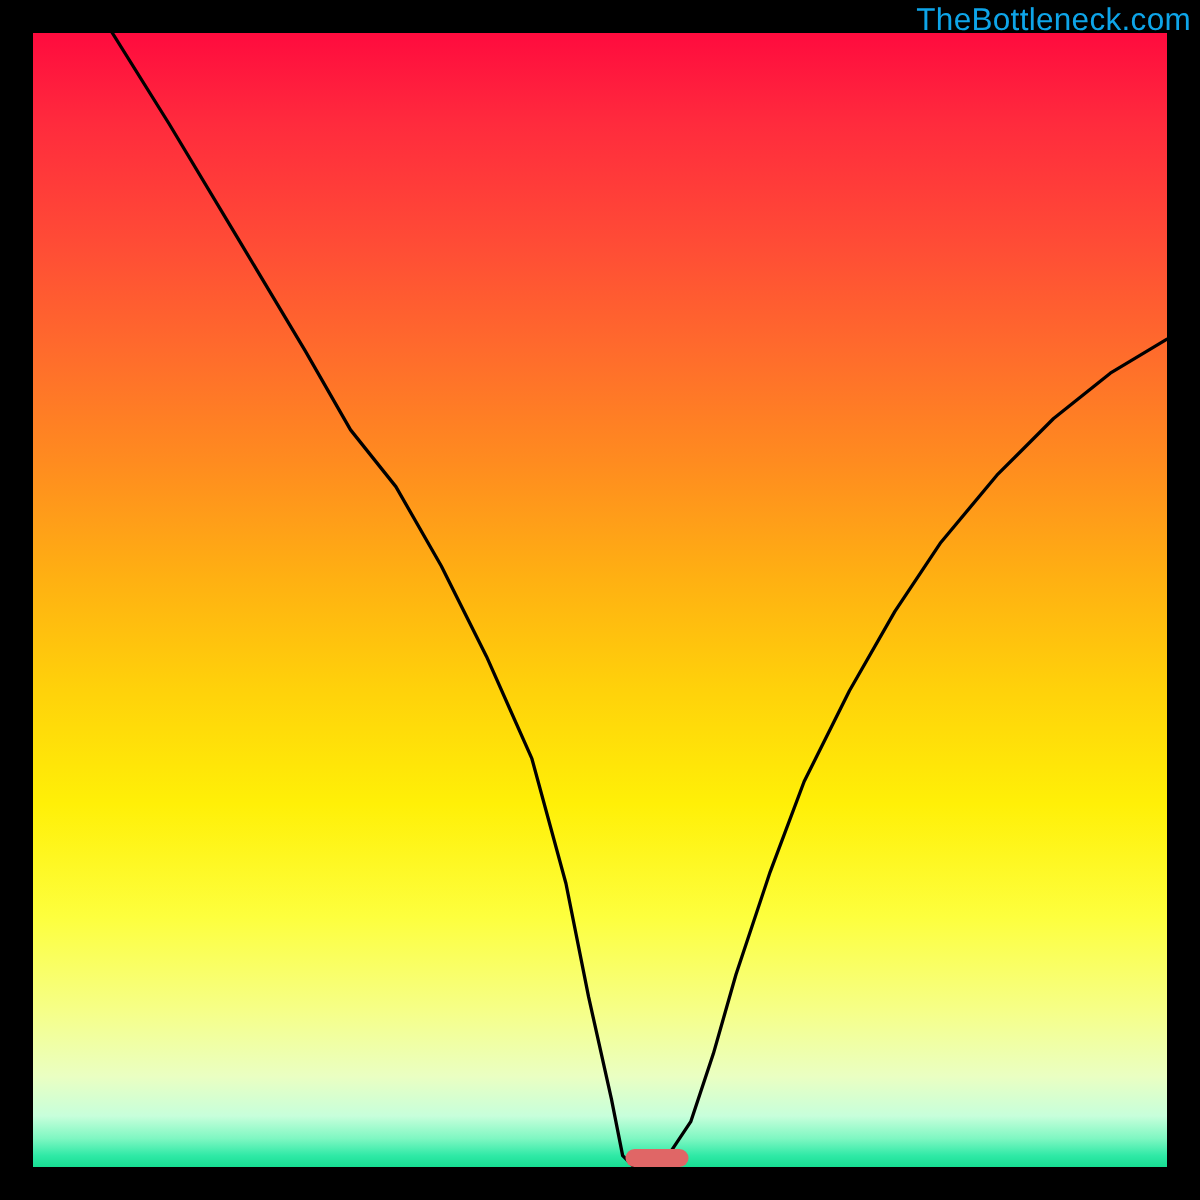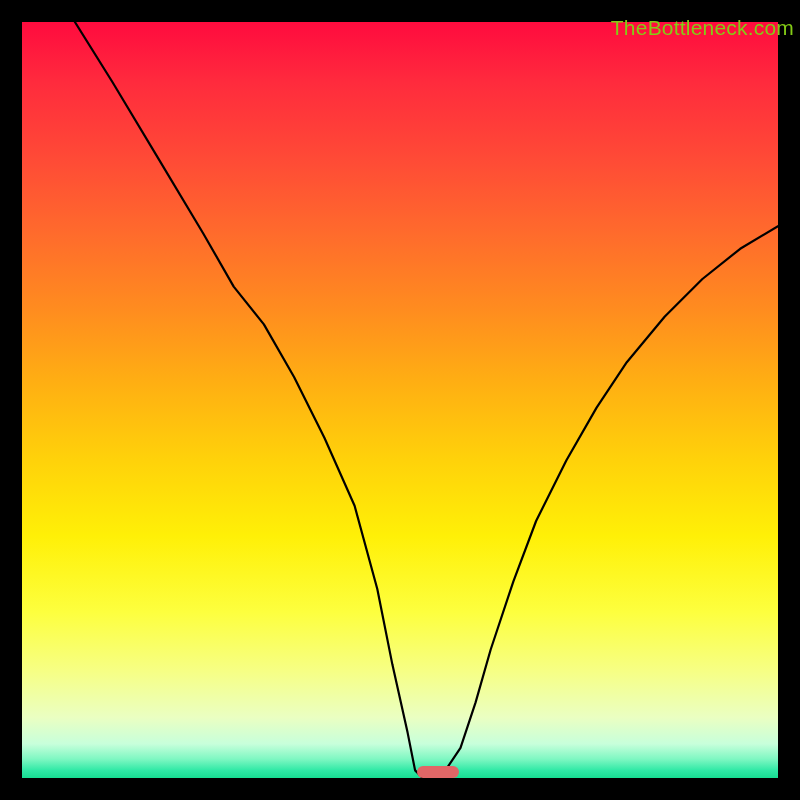--- a/index.html
+++ b/index.html
@@ -66,23 +66,23 @@
     stroke-linejoin: round;
   }
   .marker {
     position: absolute;
     height: 12px;
     border-radius: 6px;
     background: #e06666;
   }
   .watermark {
     position: absolute;
-    top: 16px;
+    top: 2px;
     right: 6px;
-    color: #84cc16;
+    color: #0ea5e9;
     font-size: 21px;
     letter-spacing: 0.2px;
     user-select: none;
   }
 </style>
 </head>
 <body>
 
 <div class="frame">
 

